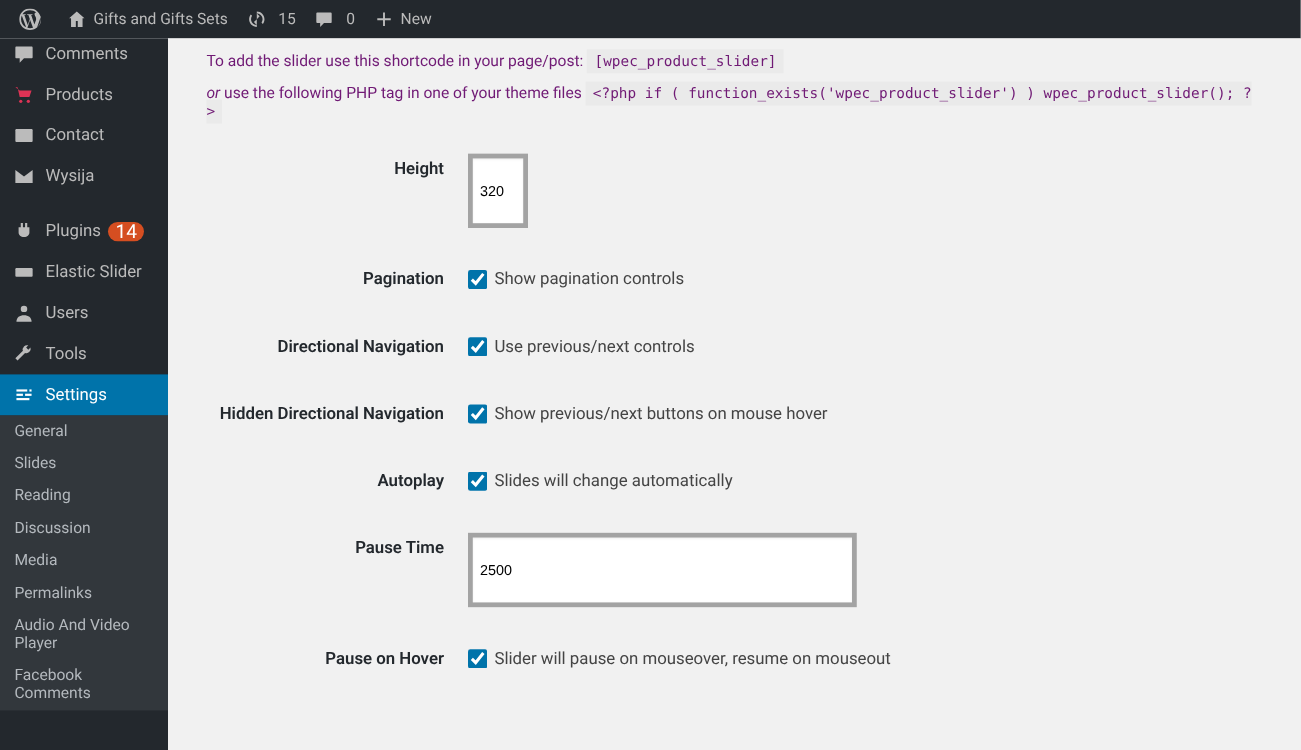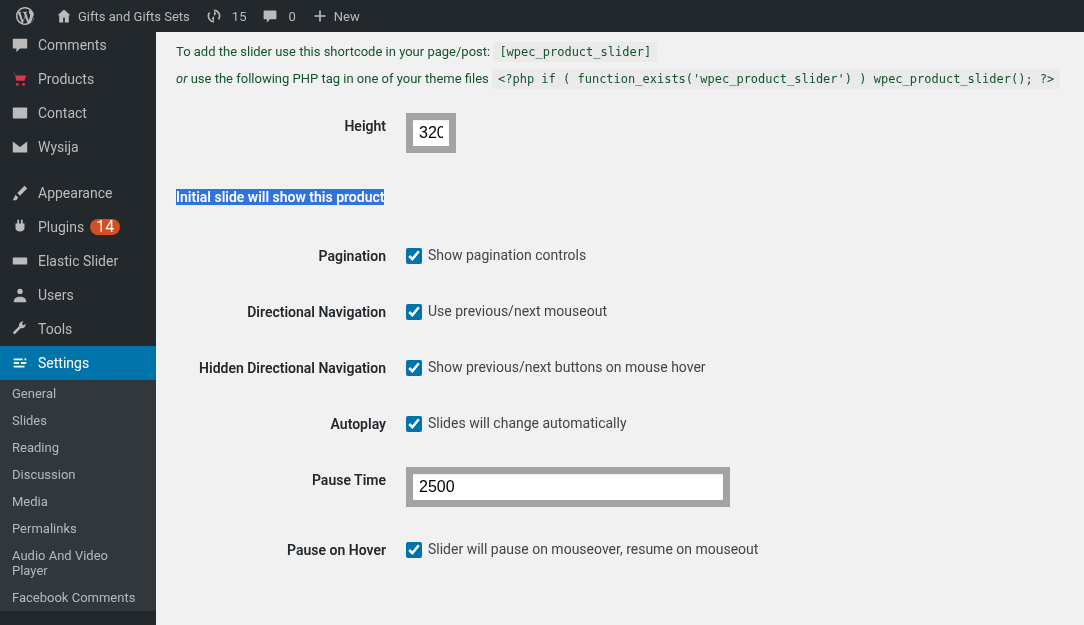--- a/index.html
+++ b/index.html
@@ -5,39 +5,39 @@
     * { box-sizing: border-box; margin: 0; padding: 0; }
     body { font-family: -apple-system, BlinkMacSystemFont, "Segoe UI", Roboto, "Helvetica Neue", sans-serif; font-size: 13px; color: #444; background: #f1f1f1; }
     
     .adminbar { background: #23282d; color: #eee; height: 32px; display: flex; padding: 0 8px; font-size: 13px; }
     .adminbar-item { display: flex; align-items: center; padding: 0 8px; height: 32px; color: #bbb; cursor: pointer; }
     .adminbar-item .ab-icon { margin-right: 6px; display: inline-flex; align-items: center; }
     .adminbar .count { margin-left: 4px; }
     
     .wrap { display: flex; }
     
-    .sidebar { background: #23282d; width: 156px; min-height: 593px; color: #eee; font-size: 14px; }
+    .sidebar { background: #23282d; width: 140px; min-height: 593px; color: #eee; font-size: 14px; }
     .menu-item { display: flex; align-items: center; padding: 8px 10px; color: #bbb; cursor: pointer; position: relative; }
     .menu-item.active { background: #0073aa; color: #fff; }
     .menu-item.active::after { content: ""; position: absolute; right: -8px; top: 50%; transform: translateY(-50%); border: 8px solid transparent; border-right-color: #f1f1f1; }
     .menu-item .icn { width: 20px; margin-right: 8px; display: inline-flex; align-items: center; justify-content: center; }
     .menu-item .badge { background: #d54e21; color: #fff; border-radius: 10px; padding: 0 6px; font-size: 16px; margin-left: 6px; line-height: 16px; }
     .submenu { background: #32373c; }
     .submenu-item { padding: 6px 12px; color: #b4b9be; cursor: pointer; font-size: 13px; }
     .menu-item.cut { padding: 4px 10px 8px; }
     
     .content { flex: 1; padding: 0 20px; background: #f1f1f1; }
-    .note { margin: 12px 0; font-size: 13px; color: #14532d; }
+    .note { margin: 12px 12px; font-size: 13px; color: #701a75; }
     .note code { background: #eaeaea; padding: 3px 6px; font-family: Consolas, Monaco, monospace; font-size: 12px; }
     .note .or { font-style: italic; }
     
     .form-table { width: 100%; border-collapse: collapse; }
     .form-table th { text-align: right; vertical-align: top; width: 220px; padding: 20px 10px 20px 0; font-weight: 600; color: #23282d; font-size: 14px; }
     .form-table td { padding: 15px 10px; vertical-align: middle; font-size: 14px; color: #444; }
-    .form-table input[type="text"] { padding: 4px 6px; border: 7px solid #a3a3a3; font-size: 16px; background: #fff; box-shadow: inset 0 1px 2px rgba(0,0,0,0.07); }
+    .form-table input[type="text"] { padding: 20px 6px; border: 4px solid #a3a3a3; font-size: 12px; background: #fff; box-shadow: inset 0 1px 2px rgba(0,0,0,0.07); }
     .form-table input.small { width: 50px; }
     .form-table input.regular { width: 324px; }
     .form-table input[type="checkbox"] { width: 16px; height: 16px; margin-right: 6px; vertical-align: middle; accent-color: #0073aa; }
     .highlighted-wrap { padding: 20px 0; }
     
     svg { fill: currentColor; }
   </style>
 </head>
 <body>
 
@@ -113,28 +113,20 @@
     </div>
     <div class="menu-item">
       <span class="icn">
           <svg width="18" height="18" viewBox="0 0 20 20">
             <path d="M2 4h16v12H2zM2 4l8 6 8-6"></path>
           </svg>
         </span>
       <span>Wysija</span>
     </div>
     <div style="height:12px;"></div>
-    <div class="menu-item">
-      <span class="icn">
-          <svg width="18" height="18" viewBox="0 0 20 20">
-            <path d="M15 2l3 3-8 8-3-3zM5 12l3 3-2 3-4 0z"></path>
-          </svg>
-        </span>
-      <span>Appearance</span>
-    </div>
     <div class="menu-item">
       <span class="icn">
           <svg width="18" height="18" viewBox="0 0 20 20">
             <path d="M7 2v4H5v5c0 2 2 4 5 4s5-2 5-4V6h-2V2h-2v4H9V2z"></path>
           </svg>
         </span>
       <span>Plugins</span>
       <span class="badge">14</span>
     </div>
     <div class="menu-item">
@@ -195,34 +187,27 @@
       <span class="or">or</span><span> use the following PHP tag in one of your theme files </span>
       <code>&lt;?php if ( function_exists('wpec_product_slider') ) wpec_product_slider(); ?&gt;</code>
     </p>
 
     <table class="form-table">
       <tbody>
           <tr>
         <th>Height</th>
         <td><input type="text" class="small" value="320" style=""></td>
       </tr>
-      <tr class="highlighted">
-        <td colspan="2" style="padding:0;">
-          <div class="highlighted-wrap">
-            <span style="background:#3173dd;color:#fff;font-weight:600;font-size:14px;line-height:1.4;display:inline;">Initial slide will show this product</span>
-          </div>
-        </td>
-      </tr>
       <tr>
         <th>Pagination</th>
         <td><label><input type="checkbox" checked="" style=""><span>Show pagination controls</span></label></td>
       </tr>
       <tr>
         <th>Directional Navigation</th>
-        <td><label><input type="checkbox" checked="" style=""><span>Use previous/next mouseout</span></label></td>
+        <td><label><input type="checkbox" checked="" style=""><span>Use previous/next controls</span></label></td>
       </tr>
       <tr>
         <th>Hidden Directional Navigation</th>
         <td><label><input type="checkbox" checked="" style=""><span>Show previous/next buttons on mouse hover</span></label></td>
       </tr>
       <tr>
         <th>Autoplay</th>
         <td><label><input type="checkbox" checked="" style=""><span>Slides will change automatically</span></label></td>
       </tr>
       <tr>

